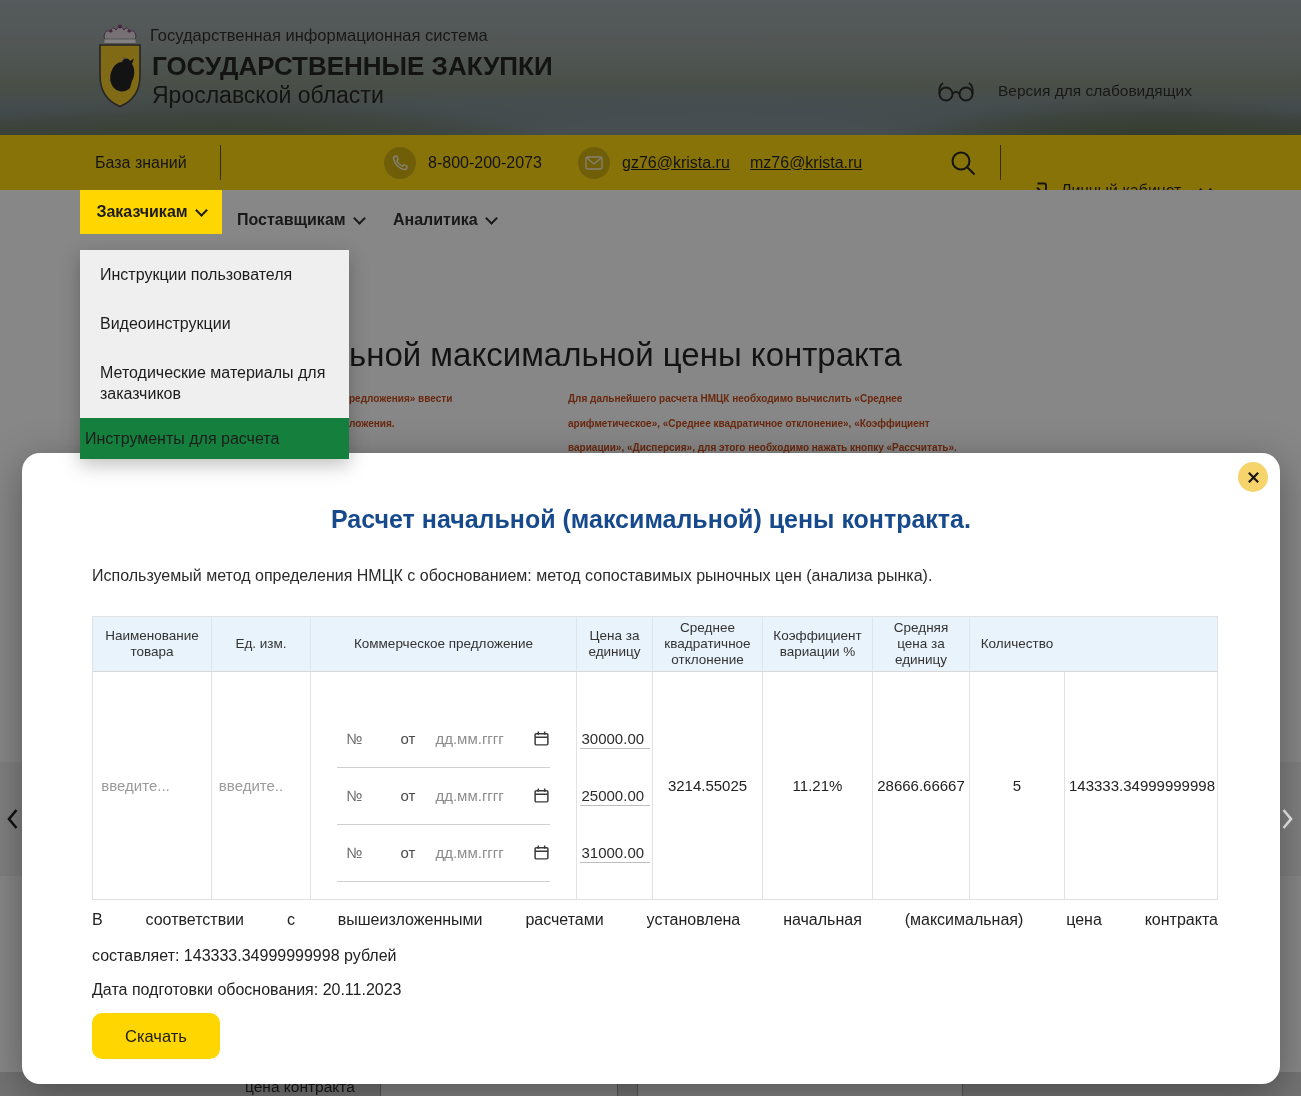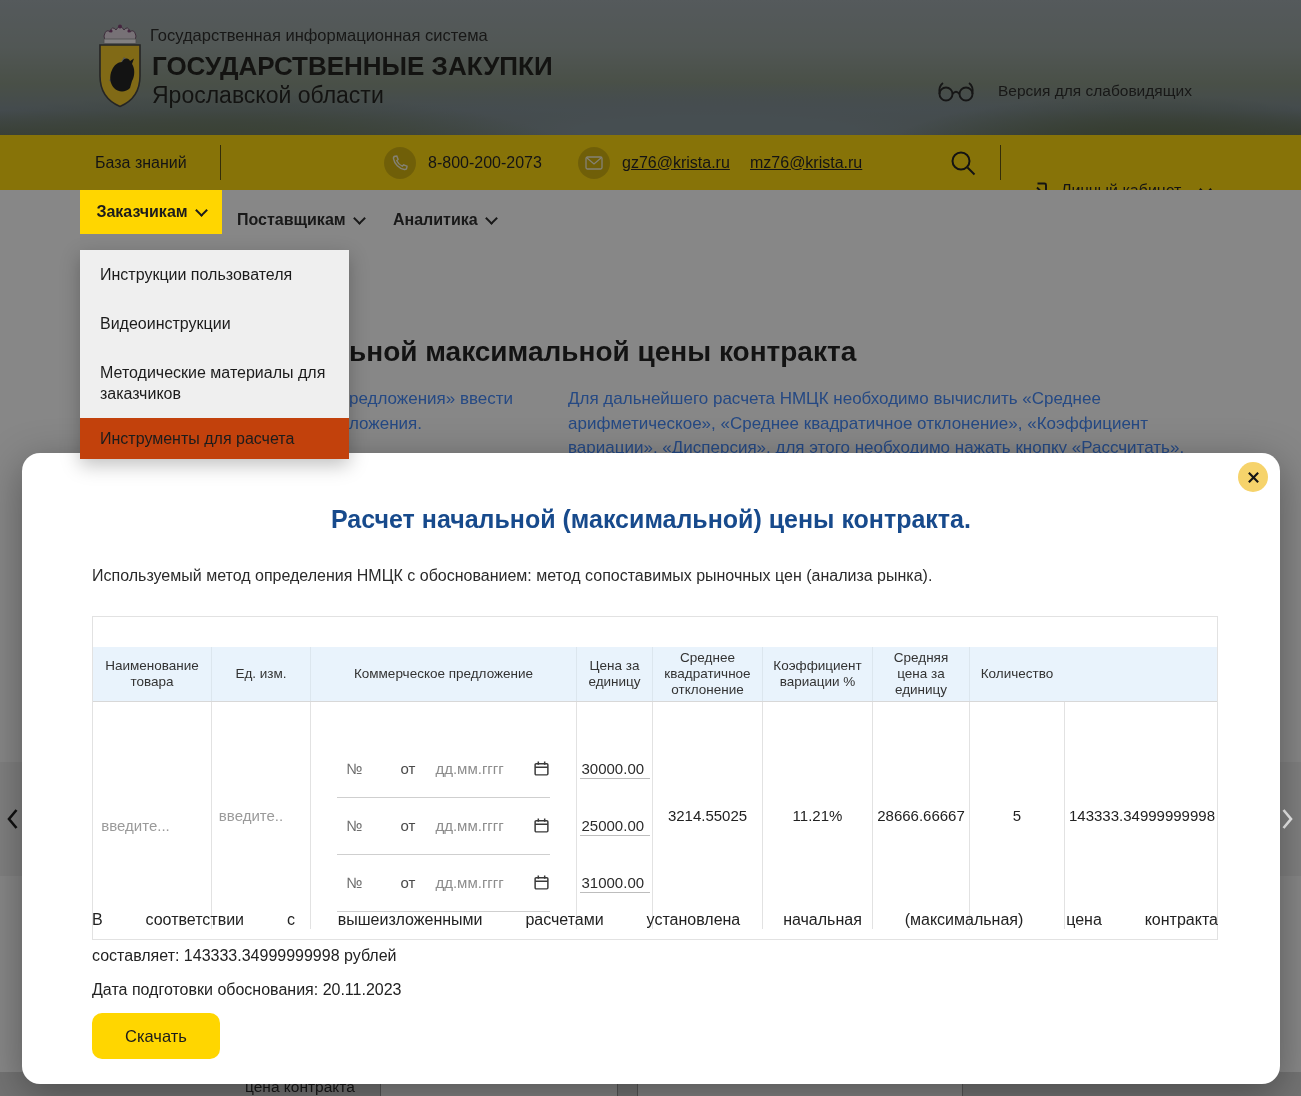--- a/index.html
+++ b/index.html
@@ -29,22 +29,22 @@
   .link-underline{text-decoration:underline;color:#191919;cursor:pointer;}
 
   
   .menurow{position:absolute;left:0;top:190px;width:1262px;height:60px;background:#ffffff;}
   .tab{position:absolute;top:0;height:60px;display:flex;align-items:center;font-size:16px;
        font-weight:600;color:#222;cursor:pointer;}
   .caret{display:inline-block;width:7px;height:7px;border-right:2px solid currentColor;
          border-bottom:2px solid currentColor;transform:rotate(45deg);margin-left:9px;margin-bottom:3px;}
 
   
-  .bg-heading{position:absolute;left:349px;top:336px;font-size:28px;font-weight:bold;color:#171717;white-space:nowrap;}
-  .bg-p{position:absolute;font-size:17px;color:#3b82f6;line-height:24.5px;white-space:nowrap;}
+  .bg-heading{position:absolute;left:349px;top:336px;font-size:33px;font-weight:normal;color:#171717;white-space:nowrap;}
+  .bg-p{position:absolute;font-size:10px;color:#c2410c;line-height:24.5px;white-space:nowrap;font-weight:bold;}
   .carousel-band{position:absolute;left:0;top:762px;width:1301px;height:114px;background:#F1F1F1;}
   .bottom-strip{position:absolute;left:0;top:1072px;width:1301px;height:24px;background:#D6D6D6;}
   .bottom-label{position:absolute;left:245px;top:6px;font-size:15.5px;color:#1c1c1c;}
   .bottom-box{position:absolute;top:4px;height:26px;background:#F6F6F6;border:1px solid #9a9a9a;box-sizing:border-box;}
 
   
   .overlay{position:absolute;left:0;top:0;width:1301px;height:1096px;background:rgba(16,16,16,0.5);z-index:10;}
 
   
   .arr{position:absolute;z-index:15;cursor:pointer;}
@@ -54,28 +54,28 @@
          border-radius:18px;box-shadow:0 10px 40px rgba(0,0,0,0.35);z-index:20;}
   .close-btn{position:absolute;left:1216px;top:9px;width:30px;height:30px;border-radius:50%;
              background:#F6D36B;display:flex;align-items:center;justify-content:center;cursor:pointer;}
   .m-title{position:absolute;left:0;top:52px;width:1258px;text-align:center;
            font-size:25px;font-weight:bold;color:#174A8C;}
   .m-method{position:absolute;left:70px;top:114px;font-size:16px;color:#2a2a2a;}
 
   
   .tbl{position:absolute;left:70px;top:163px;width:1126px;border:1px solid #E2E2E2;box-sizing:border-box;}
   .trow{display:grid;grid-template-columns:118px 99px 266px 76px 110px 110px 97px 95px 155px;}
-  .thead{background:#E9F3FC;border-bottom:1px solid #D8D8D8;margin-top:30px;}
+  .thead{background:#E9F3FC;border-bottom:1px solid #D8D8D8;}
   .th{min-height:48px;display:flex;align-items:center;justify-content:center;text-align:center;
       font-size:13.5px;line-height:16px;color:#333;padding:3px 4px;box-sizing:border-box;
       border-left:1px solid #DCE6EE;}
   .th:first-child{border-left:none;}
   .tbody .td{height:227px;border-left:1px solid #E2E2E2;box-sizing:border-box;
       display:flex;align-items:center;justify-content:center;font-size:15px;color:#222;}
-  .tbody .td:first-child{border-left:none;margin-top:10px;}
+  .tbody .td:first-child{border-left:none;}
   .cell-input{border:none;outline:none;width:86%;font-size:15px;color:#444;background:transparent;
       font-family:"Liberation Sans",sans-serif;}
   .cell-input::placeholder{color:#9a9a9a;}
   .td-col{flex-direction:column;justify-content:flex-start;align-items:stretch;}
   .offer{height:57px;display:flex;align-items:center;border-bottom:1px solid #CFCFCF;
          margin:0 2px;padding-left:8px;box-sizing:border-box;}
   .offer.first{height:78px;padding-top:21px;}
   .num-input{width:36px;border:none;outline:none;font-size:15px;background:transparent;color:#444;
       font-family:"Liberation Sans",sans-serif;}
   .num-input::placeholder{color:#6e6e6e;}
@@ -96,21 +96,21 @@
       border:none;border-radius:10px;font-size:16.5px;color:#1c1c1c;cursor:pointer;
       font-family:"Liberation Sans",sans-serif;}
 
   
   .active-tab{position:absolute;left:80px;top:190px;width:142px;height:44px;background:#FFD600;
       z-index:30;display:flex;align-items:center;justify-content:center;font-size:16px;
       font-weight:600;color:#1c1c1c;cursor:pointer;}
   .dropdown{position:absolute;left:80px;top:250px;width:269px;background:#EFEFEF;z-index:30;
       box-shadow:0 6px 18px rgba(0,0,0,0.25);}
   .dd-item{padding:14px 20px;font-size:16px;line-height:21px;color:#1c1c1c;cursor:pointer;}
-  .dd-item.active{background:#c2410c;padding:10px 20px;}
+  .dd-item.active{background:#15803d;padding:10px 5px;}
 
   svg{display:block;}
 </style>
 </head>
 <body>
 
 <div class="page">
 
   <div class="hero">
     <svg class="logo" viewBox="0 0 52 90" width="52" height="90">

